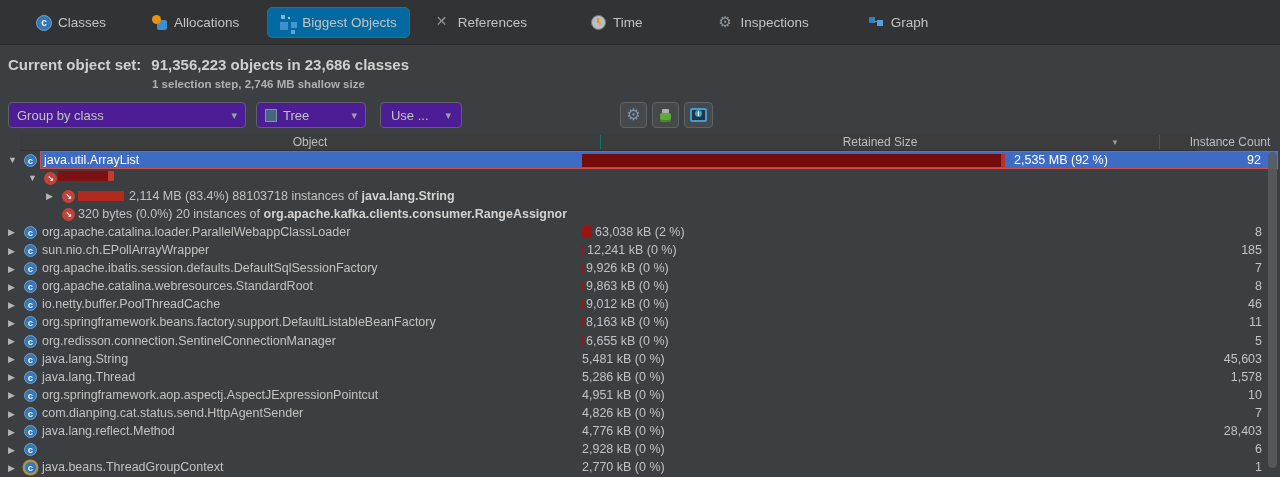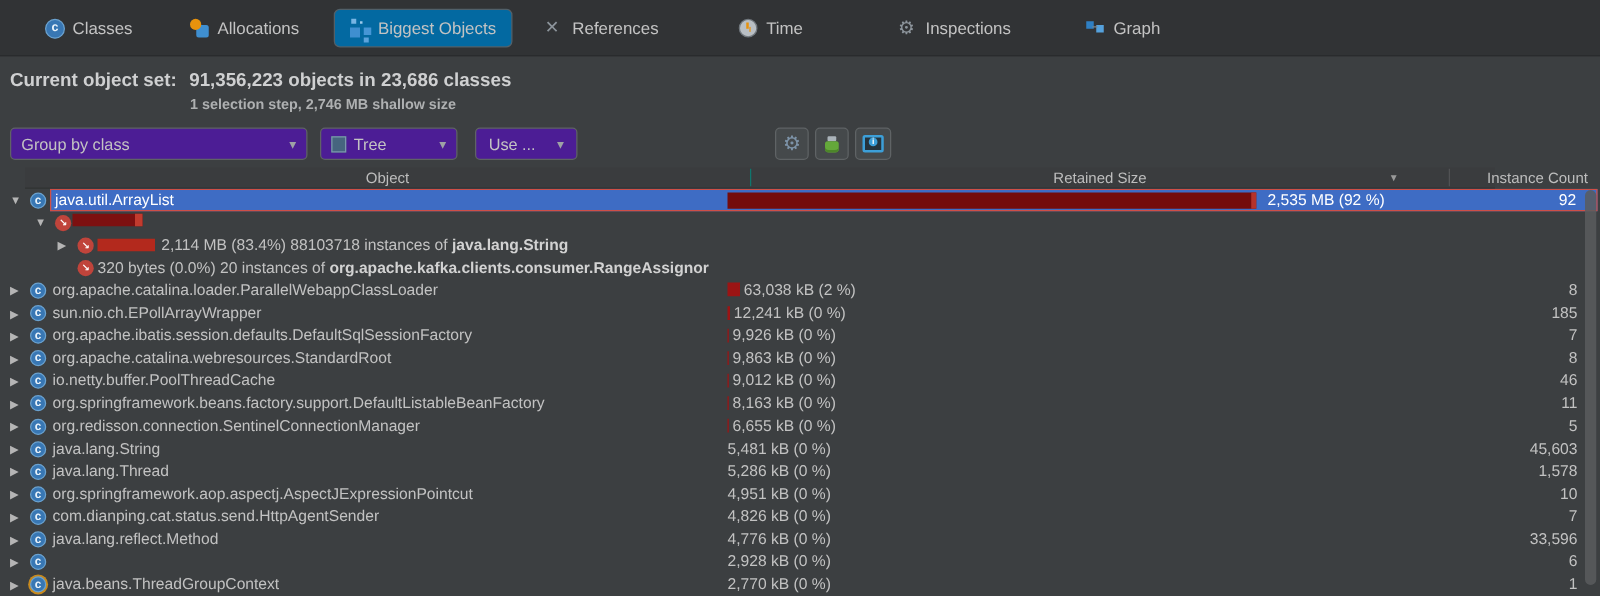--- a/index.html
+++ b/index.html
@@ -337,21 +337,21 @@
     <span class="rcount">7</span>
   </div>
 
   <div class="row">
     <span class="exp" style="left:8px">▶</span>
     <span class="cicon" style="left:24px">c</span>
     <span class="rname">java.lang.reflect.Method</span>
     <span class="rsz">
           <span class="rlabel">4,776 kB (0 %)</span>
         </span>
-    <span class="rcount">33,596</span>
+    <span class="rcount">28,403</span>
   </div>
 
   <div class="row">
     <span class="exp" style="left:8px">▶</span>
     <span class="cicon" style="left:24px">c</span>
     <span class="rsz">
           <span class="rlabel">2,928 kB (0 %)</span>
         </span>
     <span class="rcount">6</span>
   </div>

